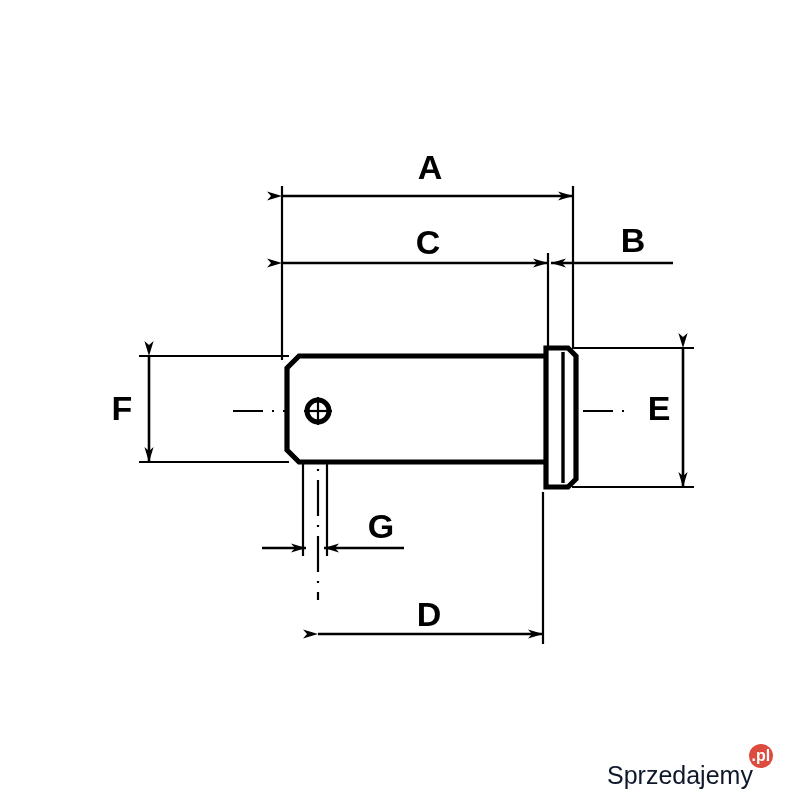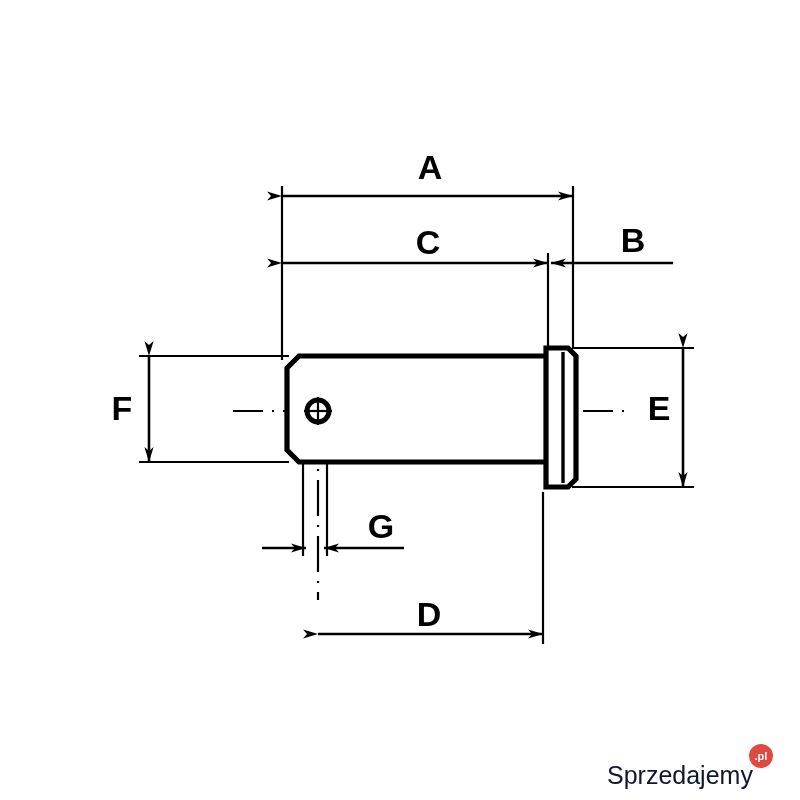--- a/index.html
+++ b/index.html
@@ -61,21 +61,21 @@
     border-radius: 50%;
     background: #dd4b3e;
     margin-left: -4px;
     margin-top: -4px;
     display: flex;
     align-items: center;
     justify-content: center;
   }
   #watermark-badge-text {
     font-family: "Liberation Sans", sans-serif;
-    font-size: 11px;
+    font-size: 16px;
     font-weight: bold;
     color: #ffffff;
     line-height: 1;
   }
 </style>
 </head>
 <body>
 
 <div id="drawing-root">
   <svg id="tech-drawing" viewBox="0 0 800 800">

